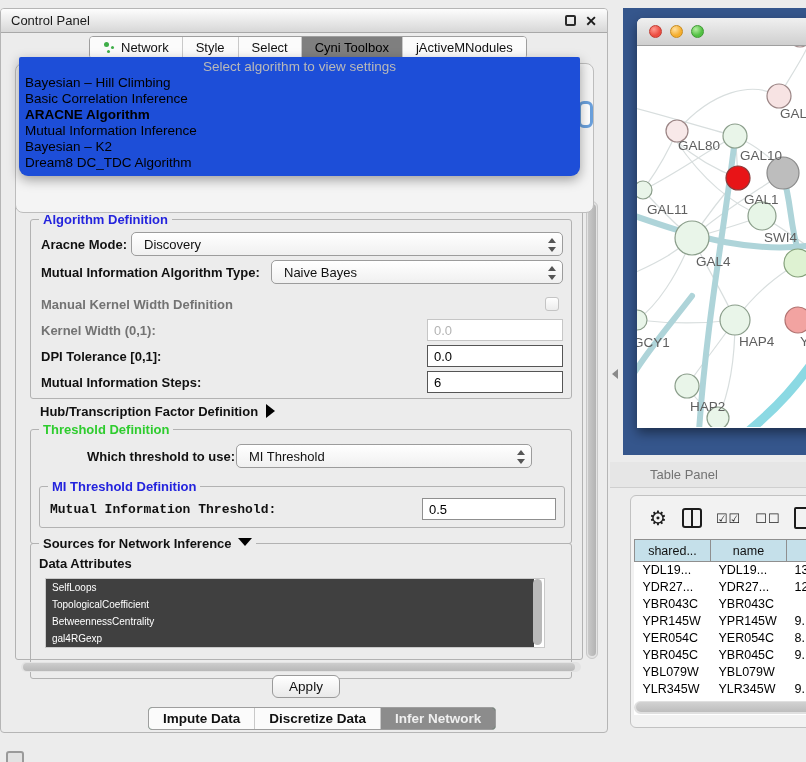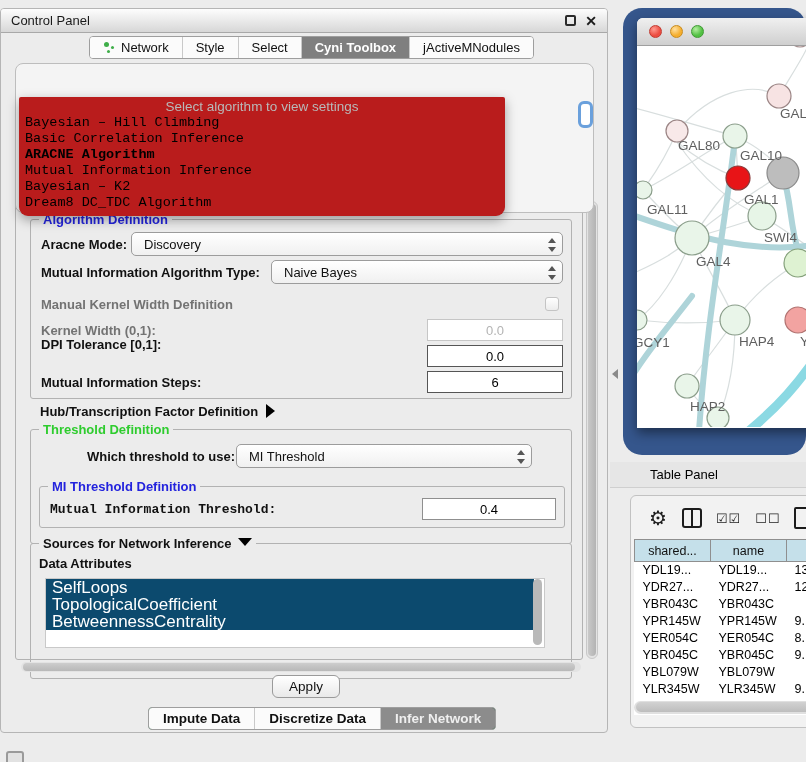--- a/index.html
+++ b/index.html
@@ -19,37 +19,37 @@
   .float-icon { width:11px; height:11px; border:2px solid #2a2a2a; border-radius:2px; margin-right:9px; }
   .close-icon { font-size:14px; font-weight:bold; color:#1a1a1a; line-height:1; }
   .cp-body { position:relative; width:100%; height:699px; }
 
   
   .tab-bar { position:absolute; left:88px; top:3px; display:inline-flex; height:23px;
     background:#fbfbfb; border:1px solid #9e9e9e; border-radius:4px; overflow:hidden; z-index:5;}
   .tab { display:flex; align-items:center; padding:0 13px; font-size:13px; color:#111;
     border-right:1px solid #c9c9c9; background:#fbfbfb; cursor:default; white-space:nowrap;}
   .tab:last-child { border-right:none; }
-  .tab.active { background:#7f7f7f; color:#ffffff;font-weight:bold; }
+  .tab.active { background:#7f7f7f; color:#000000; }
   .net-icon { display:inline-block; width:13px; height:13px; margin-right:5px; position:relative; }
   .net-icon:before { content:""; position:absolute; left:1px; top:1px; width:5px; height:5px;
     border-radius:50%; background:#3fae49; box-shadow:6px 3px 0 -1px #3fae49, 2px 7px 0 -1px #3fae49; }
 
   
   .bg-panel { position:absolute; left:14px; top:30px; width:579px; height:150px;
     background:#f4f4f4; border:1px solid #bdbdbd; border-radius:8px; z-index:1; }
   .bg-combo-fragment { position:absolute; left:577px; top:68px; width:15px; height:27px;
     background:#fff; border:3px solid #6aa0dc; border-radius:6px; z-index:2; }
 
   
-  .algo-overlay { position:absolute; left:18px; top:24px; width:486px; min-height:119px;
-    background:#b91c1c; border-radius:2px 2px 9px 9px; z-index:10;
-    box-shadow:0 4px 12px rgba(0,0,0,0.35); padding:1px 0 4px 0;margin-top:40px; }
+  .algo-overlay { position:absolute; left:18px; top:24px; width:561px; min-height:119px;
+    background:#1d4ed8; border-radius:2px 2px 9px 9px; z-index:10;
+    box-shadow:0 4px 12px rgba(0,0,0,0.35); padding:1px 0 4px 0; }
   .algo-placeholder { text-align:center; color:#b9b9b9; font-size:13.5px; height:17px; line-height:17px; }
-  .algo-item { padding:0 6px; height:16px; line-height:16px; font-size:13.5px; color:#000; white-space:nowrap;font-family:Liberation Mono, monospace;}
+  .algo-item { padding:0 6px; height:16px; line-height:16px; font-size:13.5px; color:#000; white-space:nowrap;}
   .algo-item.selected { font-weight:bold; }
 
   
   .groupbox { position:absolute; border:1px solid #b2b2b2; border-radius:3px; }
   .legend { position:absolute; top:-8px; left:8px; background:#ececec; padding:0 4px;
     font-size:13px; font-weight:bold; white-space:nowrap; }
   .settings-group { left:14px; top:165px; width:568px; height:462px; }
   .fs-alg  { left:14px; top:20px;  width:542px; height:180px; }
   .fs-thr  { left:14px; top:230px; width:542px; height:115px; }
   .fs-mit  { left:8px;  top:56px;  width:526px; height:42px;  }
@@ -64,36 +64,36 @@
   .combo { position:absolute; height:24px; background:linear-gradient(#ffffff,#f0f0f0);
     border:1px solid #9c9c9c; border-radius:5px; display:flex; align-items:center; padding:0 22px 0 12px;
     font-size:13px; }
   .combo .arrows { position:absolute; right:7px; top:5px; width:8px; height:14px; }
   .combo .arrows:before { content:""; position:absolute; left:1px; top:0;
     border-left:4px solid transparent; border-right:4px solid transparent; border-bottom:5px solid #555; }
   .combo .arrows:after { content:""; position:absolute; left:1px; bottom:0;
     border-left:4px solid transparent; border-right:4px solid transparent; border-top:5px solid #555; }
 
   .tfield { position:absolute; height:22px; background:#fff; font-size:13px;
-    text-align:center; padding:0 6px; line-height:21px; }
+    text-align:left; padding:0 6px; line-height:21px; }
   .tfield.enabled { border:1px solid #555; color:#000; }
   .tfield.disabled { border:1px solid #c6c6c6; color:#b4b4b4; }
 
   .checkbox { position:absolute; width:14px; height:14px; border:1px solid #c4c4c4; border-radius:3px;
     background:linear-gradient(#fefefe,#ececec); }
 
   .tri-right { display:inline-block; width:0; height:0; margin-left:8px;
     border-top:7px solid transparent; border-bottom:7px solid transparent; border-left:9px solid #000; }
   .tri-down  { display:inline-block; width:0; height:0; margin-left:6px; vertical-align:2px;
     border-left:7px solid transparent; border-right:7px solid transparent; border-top:8px solid #000; }
 
   .attr-label { position:absolute; left:8px; top:12px; font-weight:bold; font-size:13px; }
   .attr-list { position:absolute; left:14px; top:34px; width:500px; height:70px; background:#fff;
     border:1px solid #c9c9c9; overflow:hidden; }
-  .attr-item { height:17px; line-height:17px; padding:0 6px; font-size:17px; background:#0c4a6e; color:#fff;
+  .attr-item { height:17px; line-height:17px; padding:0 6px; font-size:10px; background:#404040; color:#fff;
     width:calc(100% - 10px); white-space:nowrap; }
   .attr-vscroll { position:absolute; right:1px; top:1px; width:9px; height:66px;
     background:#b9b9b9; border-radius:5px; }
 
   .v-scrollbar { position:absolute; left:585px; top:168px; width:12px; height:458px;
     background:#e3e3e3; border:1px solid #c8c8c8; border-radius:7px; }
   .v-scrollbar .thumb { position:absolute; left:1px; top:2px; width:8px; height:452px;
     background:linear-gradient(90deg,#c9c9c9,#b3b3b3); border-radius:5px; }
   .h-scrollbar { position:absolute; left:20px; top:629px; width:560px; height:10px;
     background:#e3e3e3; border-radius:6px; }
@@ -110,36 +110,36 @@
     border-right:1px solid #c9c9c9; background:#fbfbfb; white-space:nowrap;}
   .btab:last-child { border-right:none; }
   .btab.active { background:#8c8c8c; color:#efefef;text-align:center; }
 
   .corner-icon { position:absolute; left:6px; top:751px; width:18px; height:14px;
     border:2px solid #9a9a9a; border-radius:3px; background:#e2e2e2; }
   .splitter-arrow { position:absolute; left:612px; top:369px; width:0; height:0;
     border-top:5px solid transparent; border-bottom:5px solid transparent; border-right:6px solid #8a8a8a; }
 
   
-  .network-frame { position:absolute; left:623px; top:8px; width:183px; height:447px; background:#35568c;border-radius:19px; }
+  .network-frame { position:absolute; left:623px; top:8px; width:183px; height:447px; background:#35568c; }
   .mac-window { position:absolute; left:14px; top:10px; width:185px; height:410px;
     background:#fff; border-radius:6px 6px 0 0; box-shadow:0 5px 12px rgba(0,0,0,0.45); }
   .mac-titlebar { height:28px; background:linear-gradient(#f0f0f0,#cfcfcf); border-bottom:1px solid #9f9f9f;
     border-radius:6px 6px 0 0; display:flex; align-items:center; padding-left:12px; }
   .tl { width:13px; height:13px; border-radius:50%; margin-right:8px; }
   .tl.red    { background:radial-gradient(circle at 35% 30%, #ff9a90, #ec4d41 60%); border:1px solid #c23b32; }
   .tl.yellow { background:radial-gradient(circle at 35% 30%, #ffe0a0, #f5ae2e 60%); border:1px solid #c88b1e; }
   .tl.green  { background:radial-gradient(circle at 35% 30%, #b4eea0, #52c043 60%); border:1px solid #3f9a33; }
   .net-canvas { position:relative; width:100%; height:381px; overflow:hidden; background:#fff; }
   .net-canvas svg { position:absolute; left:0; top:0; }
 
   
   .table-panel-header { position:absolute; left:610px; top:462px; width:196px; height:26px;
     background:#e6e6e6; border-bottom:1px solid #cfcfcf; line-height:26px; padding-left:40px;
-    font-size:13px; color:#000000; }
+    font-size:13px; color:#737373; }
   .table-card { position:absolute; left:630px; top:495px; width:196px; height:233px;
     background:#f2f2f2; border:1px solid #c2c2c2; border-radius:6px; }
   .tp-toolbar { position:absolute; left:0; top:8px; width:100%; height:28px; display:flex; align-items:center; }
   .gear-glyph { font-size:20px; color:#1c1c1c; margin-left:18px; line-height:1; }
   .col-glyph { width:20px; height:20px; border:2px solid #1c1c1c; border-radius:3px; margin-left:15px; position:relative;}
   .col-glyph:before { content:""; position:absolute; left:7px; top:0; width:2px; height:16px; background:#1c1c1c; }
   .cb-pair { margin-left:14px; font-size:13px; letter-spacing:1px; color:#1c1c1c; }
   .doc-glyph { width:18px; height:22px; border:2px solid #1c1c1c; border-radius:2px; margin-left:13px; }
 
   .tp-table { position:absolute; left:3px; top:43px; width:230px; }
@@ -223,21 +223,21 @@
         <div class="row" style="top:72px;">
           <span class="lbl disabled">Manual Kernel Width Definition</span>
         </div>
         <span class="checkbox" style="left:514px; top:77px;"></span>
 
         <div class="row" style="top:98px;">
           <span class="lbl disabled">Kernel Width (0,1):</span>
         </div>
         <div class="tfield disabled" style="left:396px; top:99px; width:136px;">0.0</div>
 
-        <div class="row" style="top:112px;">
+        <div class="row" style="top:124px;">
           <span class="lbl">DPI Tolerance [0,1]:</span>
         </div>
         <div class="tfield enabled" style="left:396px; top:125px; width:136px;">0.0</div>
 
         <div class="row" style="top:150px;">
           <span class="lbl">Mutual Information Steps:</span>
         </div>
         <div class="tfield enabled" style="left:396px; top:151px; width:136px;">6</div>
       </div>
 
@@ -255,31 +255,32 @@
         <div class="combo" style="left:205px; top:14px; width:296px;">
           <span>MI Threshold</span>
           <span class="arrows"></span>
         </div>
 
         <div class="groupbox fs-mit">
           <span class="legend t-blue">MI Threshold Definition</span>
           <div class="row" style="top:10px;font-family:Liberation Mono, monospace;">
             <span class="lbl">Mutual Information Threshold:</span>
           </div>
-          <div class="tfield" style="left:382px; top:11px; width:134px; border:1px solid #8f8f8f; color:#000;">0.4</div>
+          <div class="tfield" style="left:382px; top:11px; width:134px; border:1px solid #8f8f8f; color:#000;">0.5</div>
         </div>
       </div>
 
       <div class="groupbox fs-src">
         <span class="legend"><span>Sources for Network Inference</span><span class="tri-down"></span></span>
         <div class="attr-label">Data Attributes</div>
         <div class="attr-list" id="attr-list">
             <div class="attr-item">SelfLoops</div>
             <div class="attr-item">TopologicalCoefficient</div>
             <div class="attr-item">BetweennessCentrality</div>
+            <div class="attr-item">gal4RGexp</div>
           </div>
         <div class="attr-vscroll" style="right:29px; top:35px;"></div>
       </div>
     </div>
 
     <div class="v-scrollbar">
         <div class="thumb"></div>
       </div>
     <div class="h-scrollbar">
         <div class="thumb"></div>

